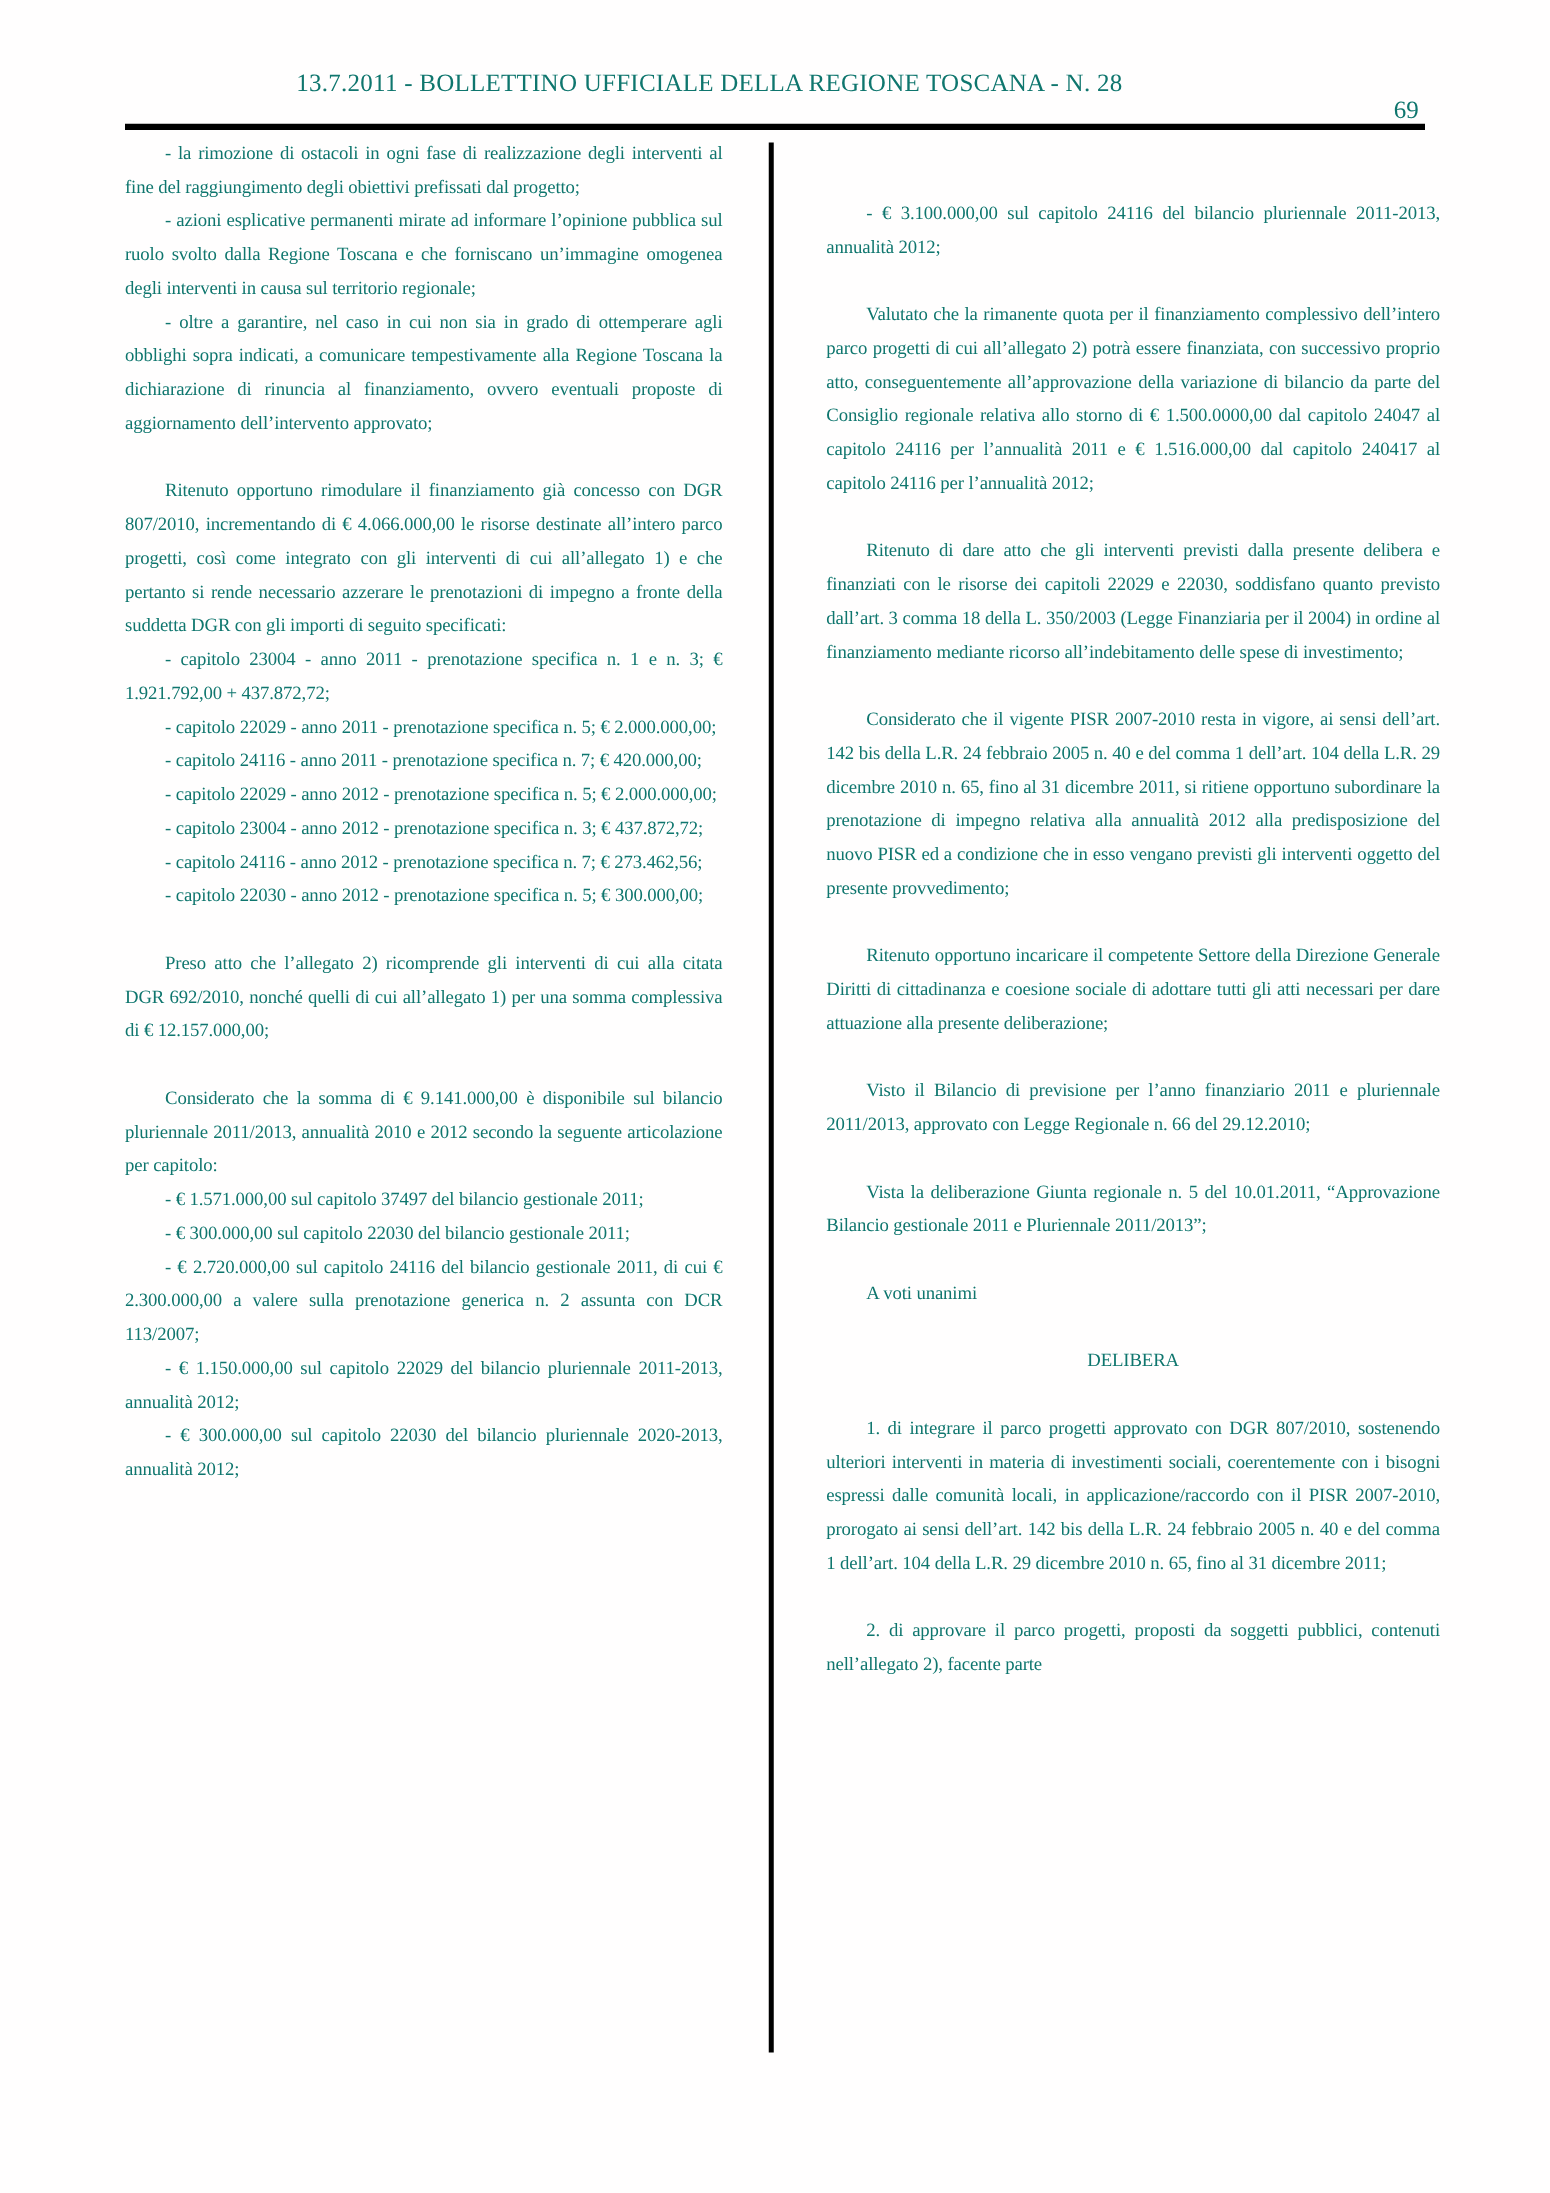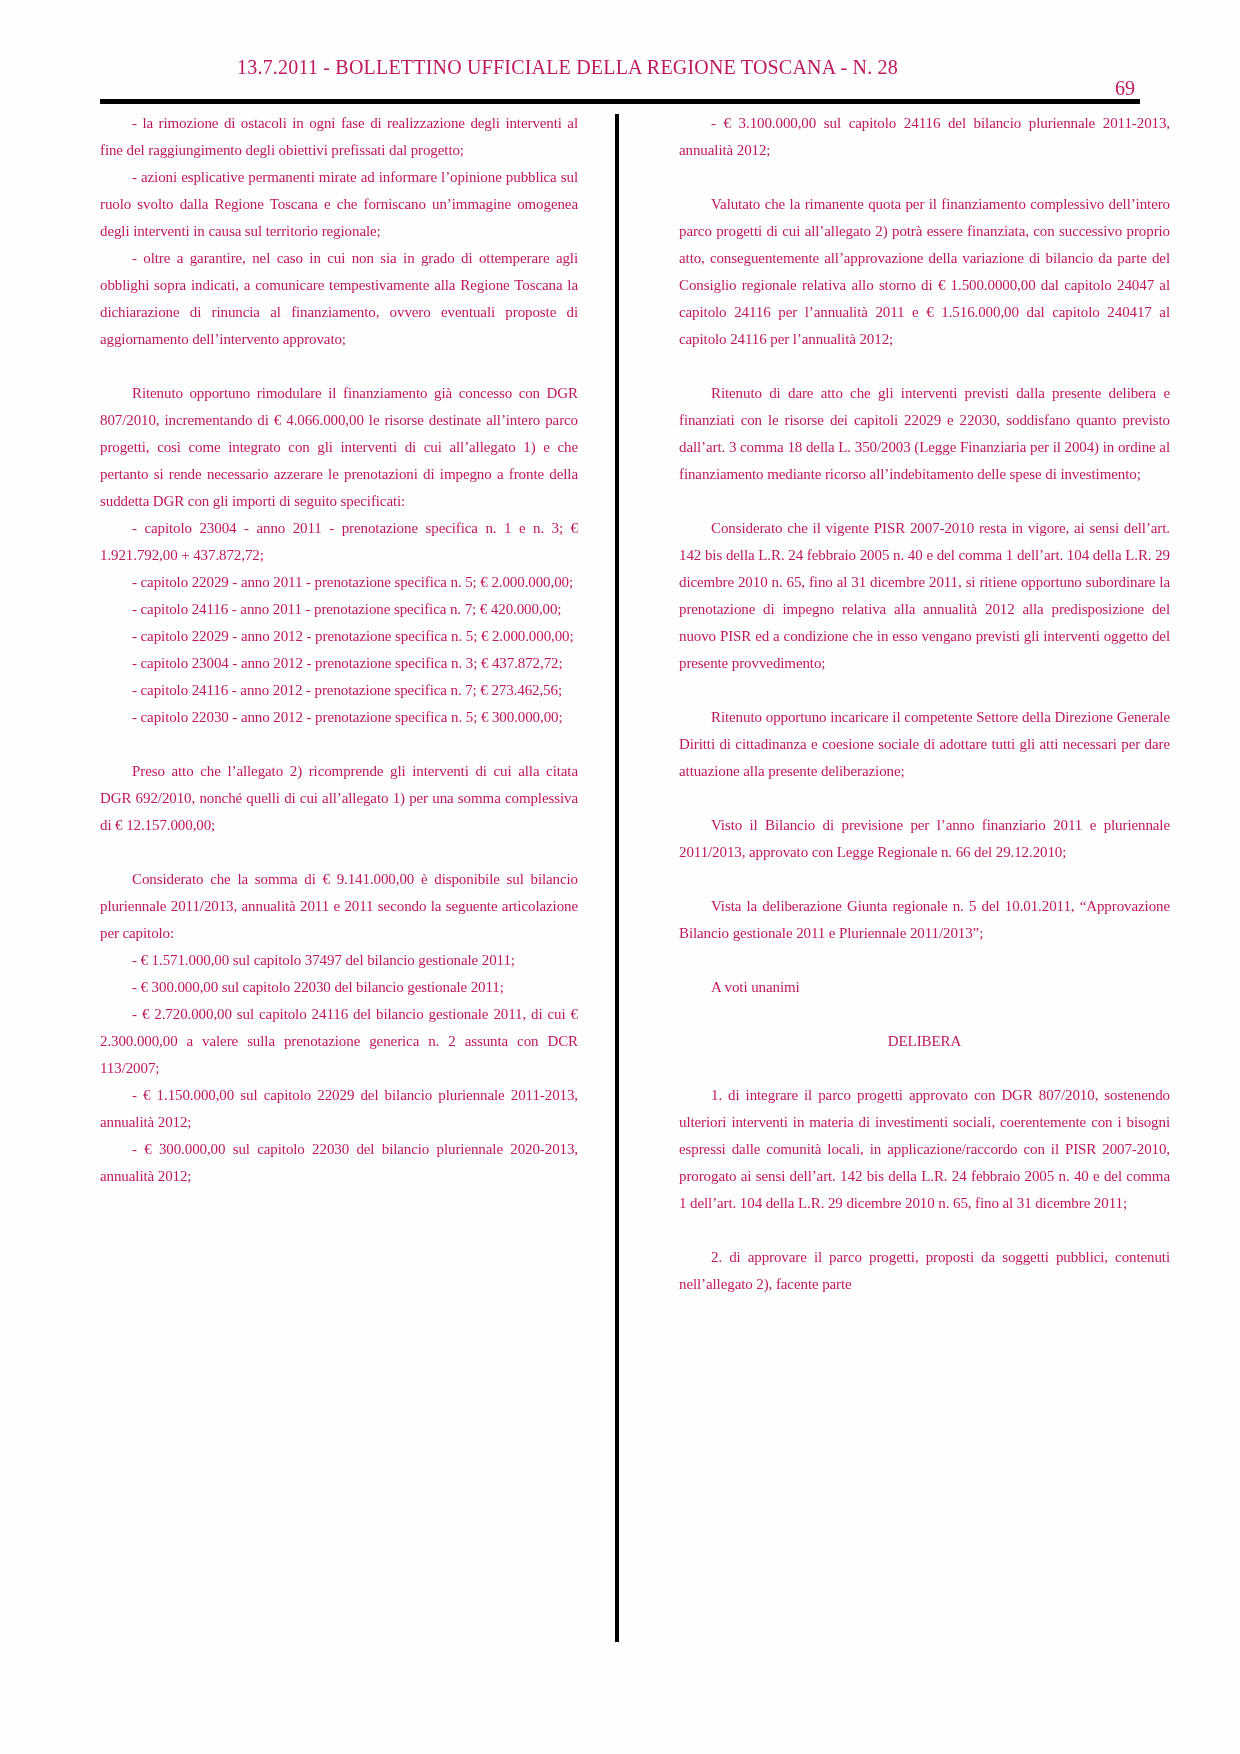--- a/index.html
+++ b/index.html
@@ -2,21 +2,21 @@
 <html lang="it"><head>
 <meta charset="utf-8">
 <style>
   html, body { margin: 0; padding: 0; background: #ffffff; }
   .page {
     position: relative;
     width: 1240px;
     height: 1754px;
     background: #fffefe;
     font-family: "Liberation Serif", "DejaVu Serif", serif;
-    color: #be185d;
+    color: #0f766e;
     overflow: hidden;
   }
   .header-title {
     position: absolute;
     top: 56px; left: 100px; width: 935px;
     text-align: center;
     font-size: 20px;
     letter-spacing: 0.2px;
     white-space: nowrap;
   }
@@ -41,21 +41,21 @@
   }
   .col {
     position: absolute;
     top: 110px;
     font-size: 15px;
     line-height: 27px;
     text-align: justify;
     letter-spacing: -0.1px;
   }
   .col-left  { left: 100px; width: 478px; }
-  .col-right { left: 679px; width: 491px; }
+  .col-right { left: 661px; width: 491px; margin-top: 48px; }
   .para { margin: 0; text-indent: 32px; }
   .para.gap { margin-top: 27px; }
   .para.center { text-align: center; text-indent: 0; }
 </style>
 </head>
 <body>
 
 <div class="page">
   <div class="header-title">13.7.2011 - BOLLETTINO UFFICIALE DELLA REGIONE TOSCANA - N. 28</div>
   <div class="page-num">69</div>
@@ -68,21 +68,21 @@
       <p class="para">- oltre a garantire, nel caso in cui non sia in grado di ottemperare agli obblighi sopra indicati, a comunicare tempestivamente alla Regione Toscana la dichiarazione di rinuncia al finanziamento, ovvero eventuali proposte di aggiornamento dell’intervento approvato;</p>
       <p class="para gap">Ritenuto opportuno rimodulare il finanziamento già concesso con DGR 807/2010, incrementando di € 4.066.000,00 le risorse destinate all’intero parco progetti, così come integrato con gli interventi di cui all’allegato 1) e che pertanto si rende necessario azzerare le prenotazioni di impegno a fronte della suddetta DGR con gli importi di seguito specificati:</p>
       <p class="para">- capitolo 23004 - anno 2011 - prenotazione specifica n. 1 e n. 3; € 1.921.792,00 + 437.872,72;</p>
       <p class="para">- capitolo 22029 - anno 2011 - prenotazione specifica n. 5; € 2.000.000,00;</p>
       <p class="para">- capitolo 24116 - anno 2011 - prenotazione specifica n. 7; € 420.000,00;</p>
       <p class="para">- capitolo 22029 - anno 2012 - prenotazione specifica n. 5; € 2.000.000,00;</p>
       <p class="para">- capitolo 23004 - anno 2012 - prenotazione specifica n. 3; € 437.872,72;</p>
       <p class="para">- capitolo 24116 - anno 2012 - prenotazione specifica n. 7; € 273.462,56;</p>
       <p class="para">- capitolo 22030 - anno 2012 - prenotazione specifica n. 5; € 300.000,00;</p>
       <p class="para gap">Preso atto che l’allegato 2) ricomprende gli interventi di cui alla citata DGR 692/2010, nonché quelli di cui all’allegato 1) per una somma complessiva di € 12.157.000,00;</p>
-      <p class="para gap">Considerato che la somma di € 9.141.000,00 è disponibile sul bilancio pluriennale 2011/2013, annualità 2011 e 2011 secondo la seguente articolazione per capitolo:</p>
+      <p class="para gap">Considerato che la somma di € 9.141.000,00 è disponibile sul bilancio pluriennale 2011/2013, annualità 2010 e 2012 secondo la seguente articolazione per capitolo:</p>
       <p class="para">- € 1.571.000,00 sul capitolo 37497 del bilancio gestionale 2011;</p>
       <p class="para">- € 300.000,00 sul capitolo 22030 del bilancio gestionale 2011;</p>
       <p class="para">- € 2.720.000,00 sul capitolo 24116 del bilancio gestionale 2011, di cui € 2.300.000,00 a valere sulla prenotazione generica n. 2 assunta con DCR 113/2007;</p>
       <p class="para">- € 1.150.000,00 sul capitolo 22029 del bilancio pluriennale 2011-2013, annualità 2012;</p>
       <p class="para">- € 300.000,00 sul capitolo 22030 del bilancio pluriennale 2020-2013, annualità 2012;</p>
     </div>
 
   <div class="col col-right">
       <p class="para">- € 3.100.000,00 sul capitolo 24116 del bilancio pluriennale 2011-2013, annualità 2012;</p>
       <p class="para gap">Valutato che la rimanente quota per il finanziamento complessivo dell’intero parco progetti di cui all’allegato 2) potrà essere finanziata, con successivo proprio atto, conseguentemente all’approvazione della variazione di bilancio da parte del Consiglio regionale relativa allo storno di € 1.500.0000,00 dal capitolo 24047 al capitolo 24116 per l’annualità 2011 e € 1.516.000,00 dal capitolo 240417 al capitolo 24116 per l’annualità 2012;</p>

